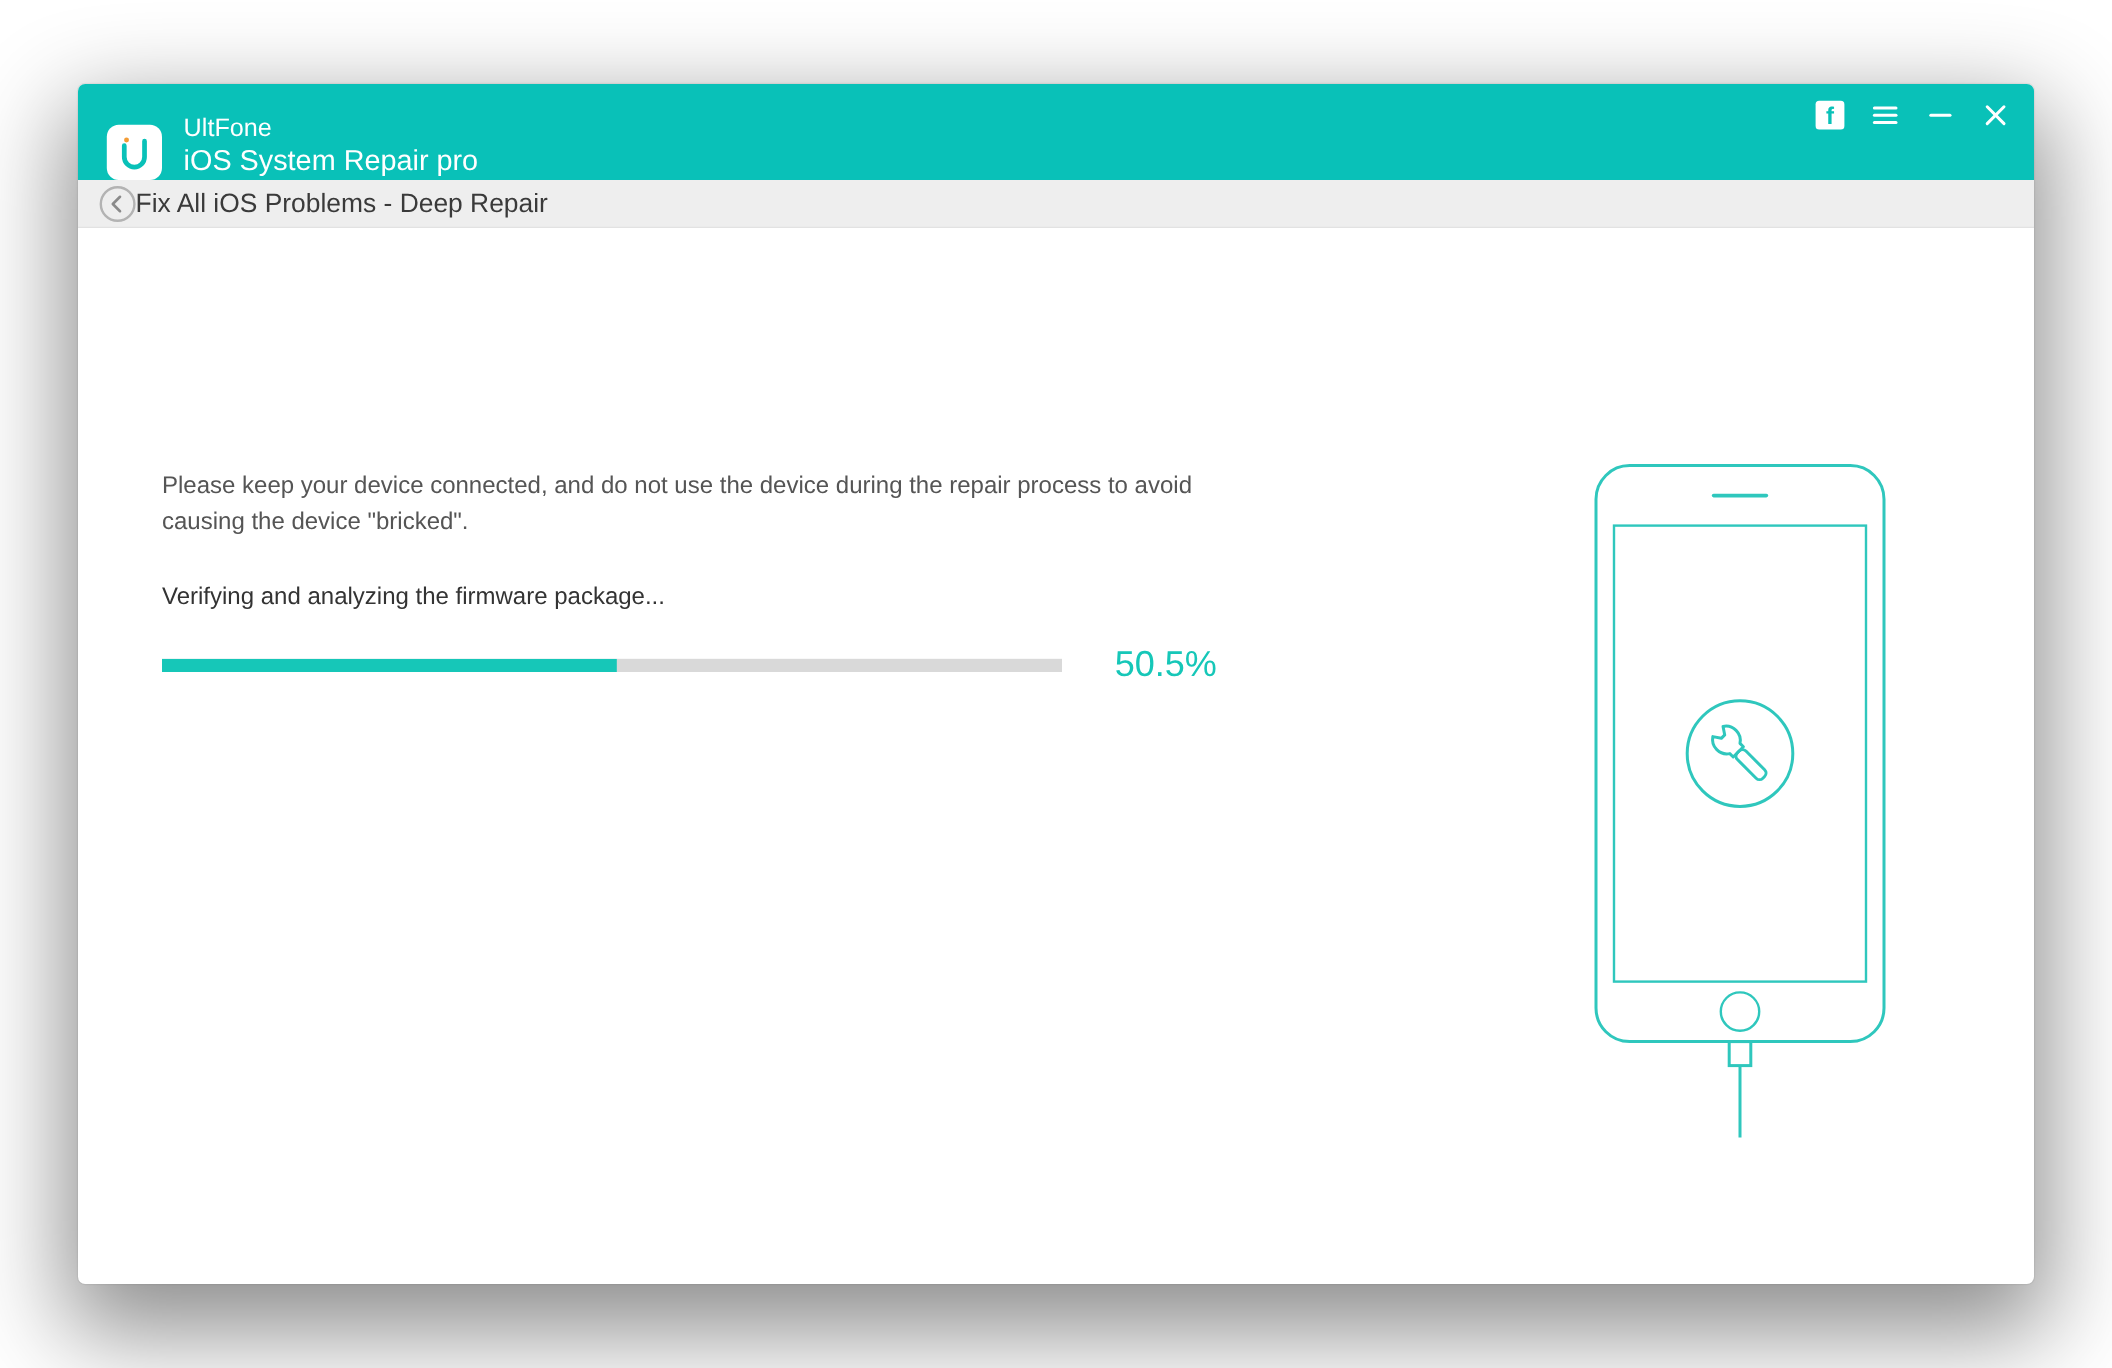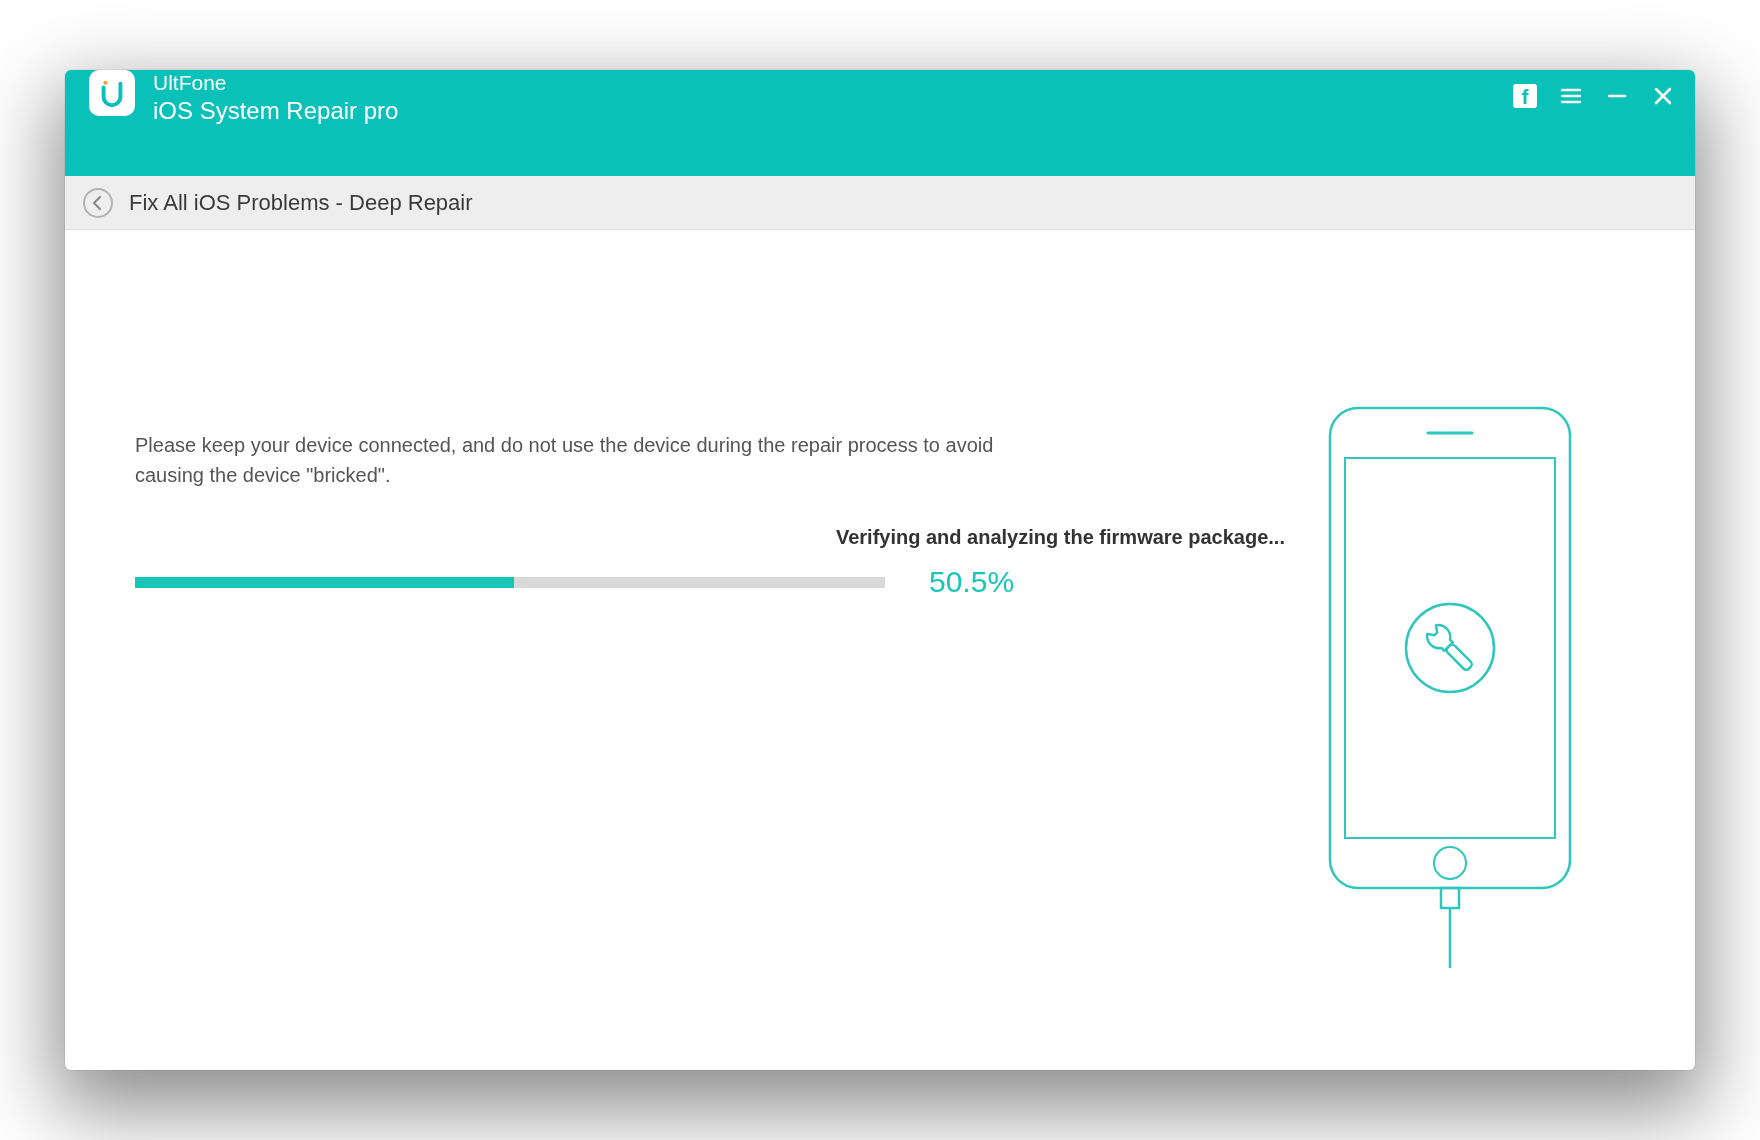--- a/index.html
+++ b/index.html
@@ -17,23 +17,23 @@
     height: 1000px;
     background: #ffffff;
     border-radius: 6px;
     box-shadow: 0 30px 80px 10px rgba(0,0,0,0.45), 0 0 0 1px rgba(0,0,0,0.05);
     overflow: hidden;
     display: flex;
     flex-direction: column;
   }
   .titlebar {
     background: #09c1b8;
-    height: 106px;
-    display: flex;
-    align-items: flex-start;
+    height: 80px;
+    display: flex;
+    align-items: flex-end;
     padding: 0 24px;
     color: #ffffff;
     position: relative;
   }
   .logo {
     width: 46px;
     height: 46px;
     background: #ffffff;
     border-radius: 10px;
     display: flex;
@@ -64,27 +64,27 @@
     background: #ffffff;
     color: #09c1b8;
     border-radius: 3px;
     font-weight: 800;
     font-size: 20px;
     display: flex; align-items: flex-end; justify-content: center;
     line-height: 1;
     padding-bottom: 1px;
   }
   .breadcrumb {
-    height: 54px;
+    height: 40px;
     background: #eeeeee;
     border-bottom: 1px solid #e2e2e2;
     display: flex;
     align-items: center;
     padding: 0 18px;
-    gap: 16px;
+    gap: 0;
   }
   .back-btn {
     width: 30px; height: 30px;
     border: 2px solid #b3b3b3;
     border-radius: 50%;
     display: flex; align-items: center; justify-content: center;
     color: #8a8a8a;
     cursor: pointer;
   }
   .breadcrumb-text {
@@ -109,23 +109,22 @@
   .instruction {
     font-size: 20px;
     color: #555;
     line-height: 1.5;
     max-width: 900px;
     margin-bottom: 36px;
   }
   .status-label {
     font-size: 20px;
     color: #333;
-    font-weight: 700;
-    margin-bottom: 16px;
-    text-align: right;
+    font-weight: 400;
+    margin-bottom: 28px;
   }
   .progress-row {
     display: flex;
     align-items: center;
     gap: 44px;
     margin-bottom: 24px;
   }
   .progress-bar {
     width: 750px;
     height: 11px;

